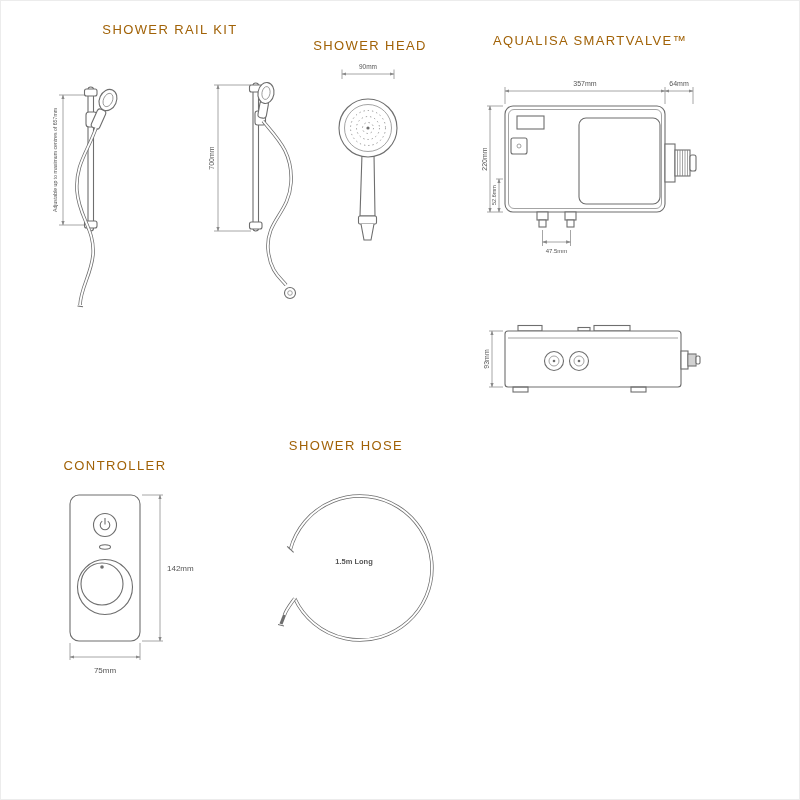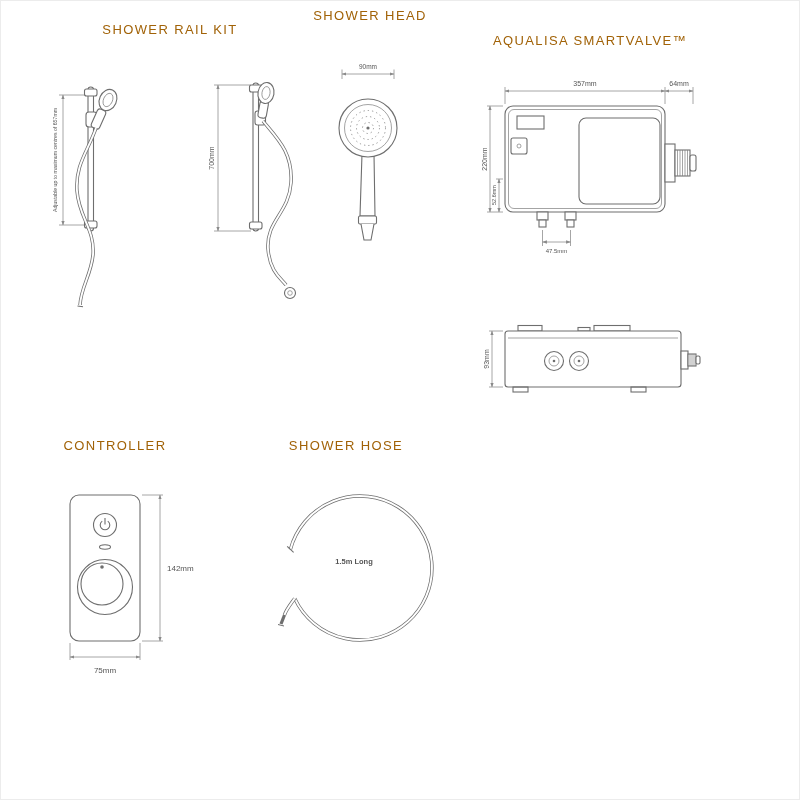--- a/index.html
+++ b/index.html
@@ -23,23 +23,23 @@
   <defs>
     <marker id="arr" viewBox="0 0 10 10" refX="8.5" refY="5" markerWidth="6.5" markerHeight="6.5" orient="auto-start-reverse">
       <path d="M0,1.6 L9,5 L0,8.4 Z" fill="#8a8a8a"></path>
     </marker>
   </defs>
 </svg>
 
 <div>
 
   <div class="title" style="left:170px;top:22px">SHOWER RAIL KIT</div>
-  <div class="title" style="left:370px;top:8px">SHOWER HEAD</div>
+  <div class="title" style="left:370px;top:38px">SHOWER HEAD</div>
   <div class="title" style="left:590px;top:33px">AQUALISA SMARTVALVE™</div>
-  <div class="title" style="left:115px;top:438px">CONTROLLER</div>
+  <div class="title" style="left:115px;top:458px">CONTROLLER</div>
   <div class="title" style="left:346px;top:438px">SHOWER HOSE</div>
 
   <svg class="drawing" style="left:50px;top:75px" width="92" height="245" viewBox="0 0 92 245">
     <g>
       <line class="dim" x1="9" y1="20" x2="36" y2="20"></line>
       <line class="dim" x1="9" y1="150" x2="36" y2="150"></line>
       <line class="dim" x1="13" y1="20" x2="13" y2="150" marker-start="url(#arr)" marker-end="url(#arr)"></line>
       <text x="7" y="85" font-size="5.2" text-anchor="middle" transform="rotate(-90 7 85)">Adjustable up to maximum centres of 657mm</text>
     </g>
     <g>

